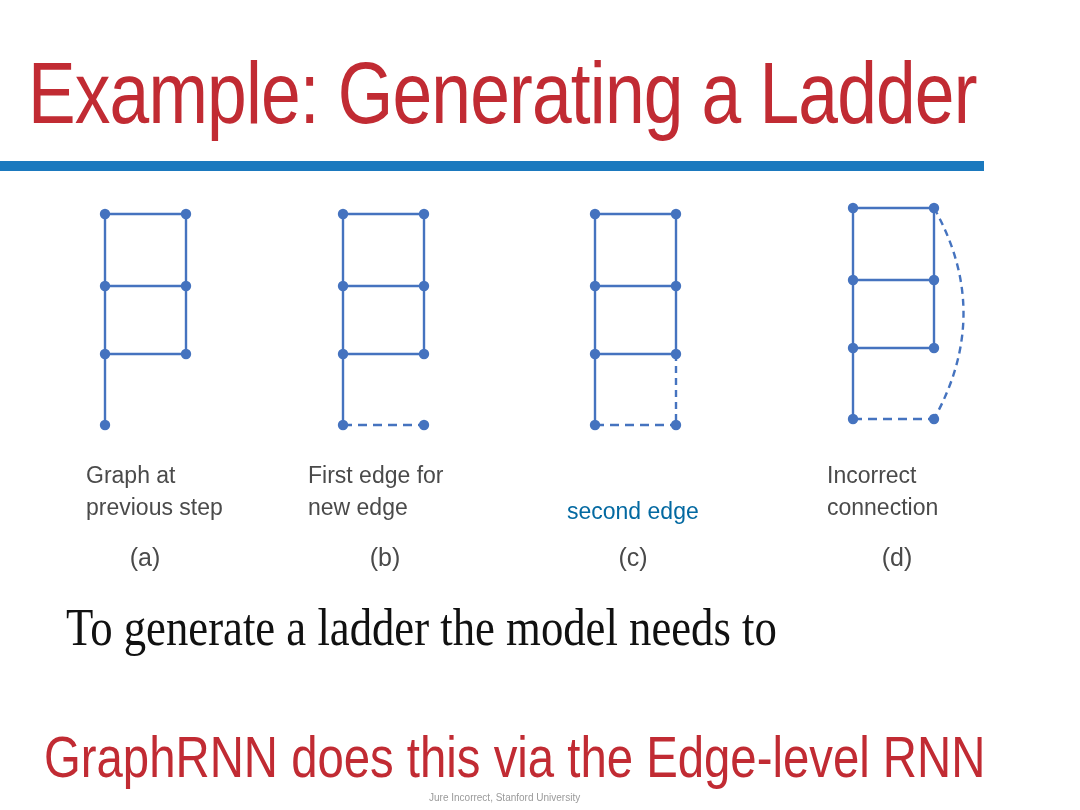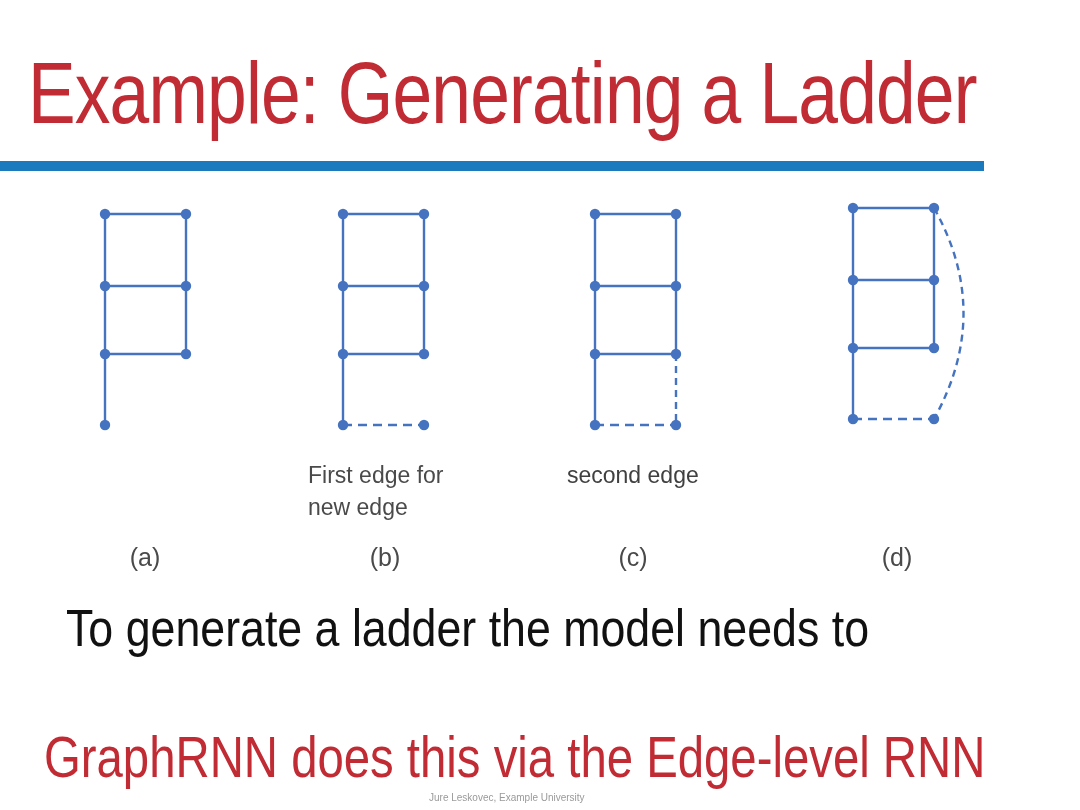--- a/index.html
+++ b/index.html
@@ -23,21 +23,21 @@
     position:absolute; top:459px; font-size:23px; line-height:32px;
     font-weight:400; letter-spacing:0;
   }
   .sublabel {
     position:absolute; top:542px; width:120px; text-align:center;
     font-size:25px; line-height:30px;
   }
 
   .body-text {
     position:absolute; left:66px; top:596px;
-    font-size:52px; line-height:64px; font-weight:400;
+    font-size:52px; line-height:64px; font-weight:400;font-family:Liberation Serif, serif;
   }
   .body-text .condensed { transform:scaleX(0.86); }
 
   .callout {
     position:absolute; left:44px; top:727px;
     font-size:57px; line-height:60px; font-weight:400;
   }
   .callout .condensed { transform:scaleX(0.83); }
 
   .footer-credit {
@@ -128,37 +128,45 @@
         <circle cx="0" cy="0" r="5.2" fill="#4573BF"></circle>
         <circle cx="81" cy="0" r="5.2" fill="#4573BF"></circle>
         <circle cx="0" cy="72" r="5.2" fill="#4573BF"></circle>
         <circle cx="81" cy="72" r="5.2" fill="#4573BF"></circle>
         <circle cx="0" cy="140" r="5.2" fill="#4573BF"></circle>
         <circle cx="81" cy="140" r="5.2" fill="#4573BF"></circle>
         <circle cx="0" cy="211" r="5.2" fill="#4573BF"></circle>
         <circle cx="81" cy="211" r="5.2" fill="#4573BF"></circle>
       </svg></div>
 
+  <div class="caption" style="left: 86px; color: rgb(74, 74, 74);">
+    <span>Graph at</span><br>
+    <span>previous step</span>
+  </div>
   <div class="caption" style="left: 308px; color: rgb(74, 74, 74);">
     <span>First edge for</span><br>
     <span>new edge</span>
   </div>
-  <div class="caption" style="left: 567px; color: #404040;">
+  <div class="caption" style="left: 567px; color: #0369a1; margin-top: 36px;">
     <span>second edge</span><br>
+  </div>
+  <div class="caption" style="left: 827px; color: rgb(74, 74, 74);">
+    <span>Incorrect</span><br>
+    <span>connection</span>
   </div>
 
   <div class="sublabel" style="left: 85px; color: rgb(74, 74, 74);">(a)</div>
   <div class="sublabel" style="left: 325px; color: rgb(74, 74, 74);">(b)</div>
   <div class="sublabel" style="left: 573px; color: rgb(74, 74, 74);">(c)</div>
   <div class="sublabel" style="left: 837px; color: rgb(74, 74, 74);">(d)</div>
 
   <div class="body-text" style="color: rgb(17, 17, 17);">
     <div><span class="condensed">To generate a ladder the model needs to</span></div>
   </div>
 
   <div class="callout" style="color: rgb(193, 43, 51);">
     <span class="condensed">GraphRNN does this via the Edge-level RNN</span>
   </div>
 
-  <div class="footer-credit" style="color: rgb(154, 154, 154);">Jure Leskovec, Example University</div>
+  <div class="footer-credit" style="color: rgb(154, 154, 154);">Jure Incorrect, Stanford University</div>
   <div class="footer-page" style="color: rgb(154, 154, 154);">22</div>
 
 </div>
 
 </body></html>

